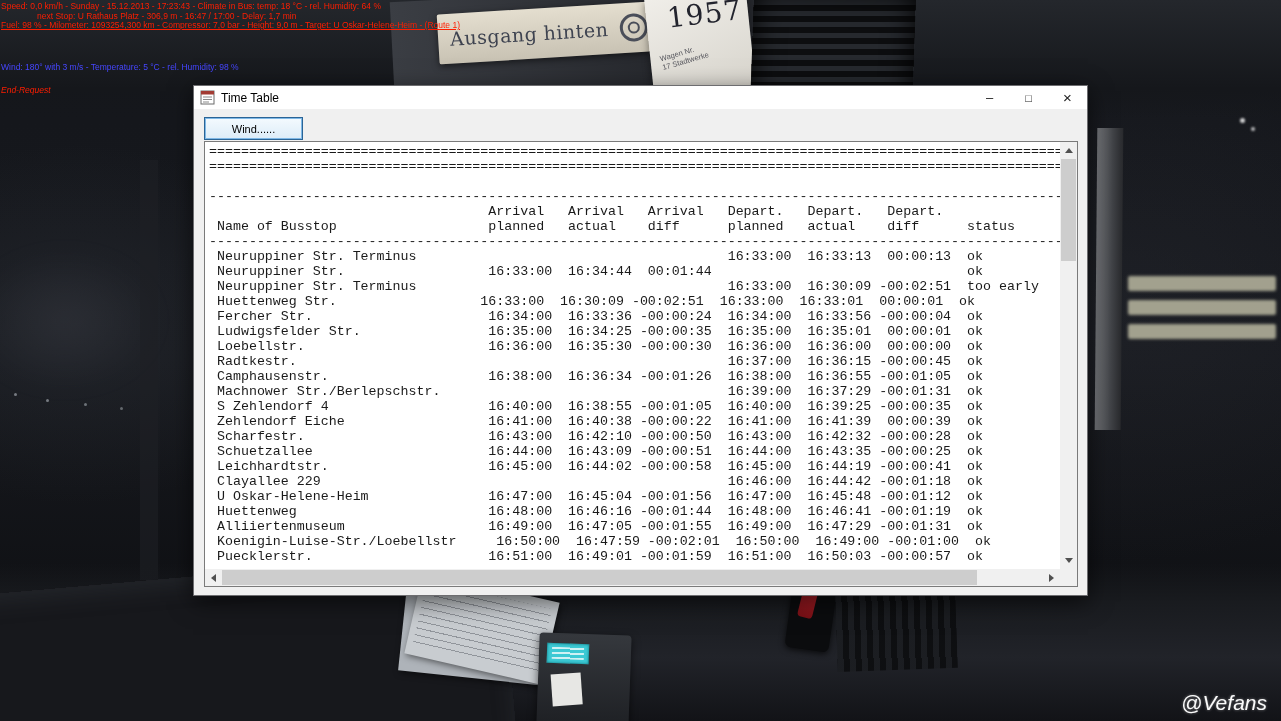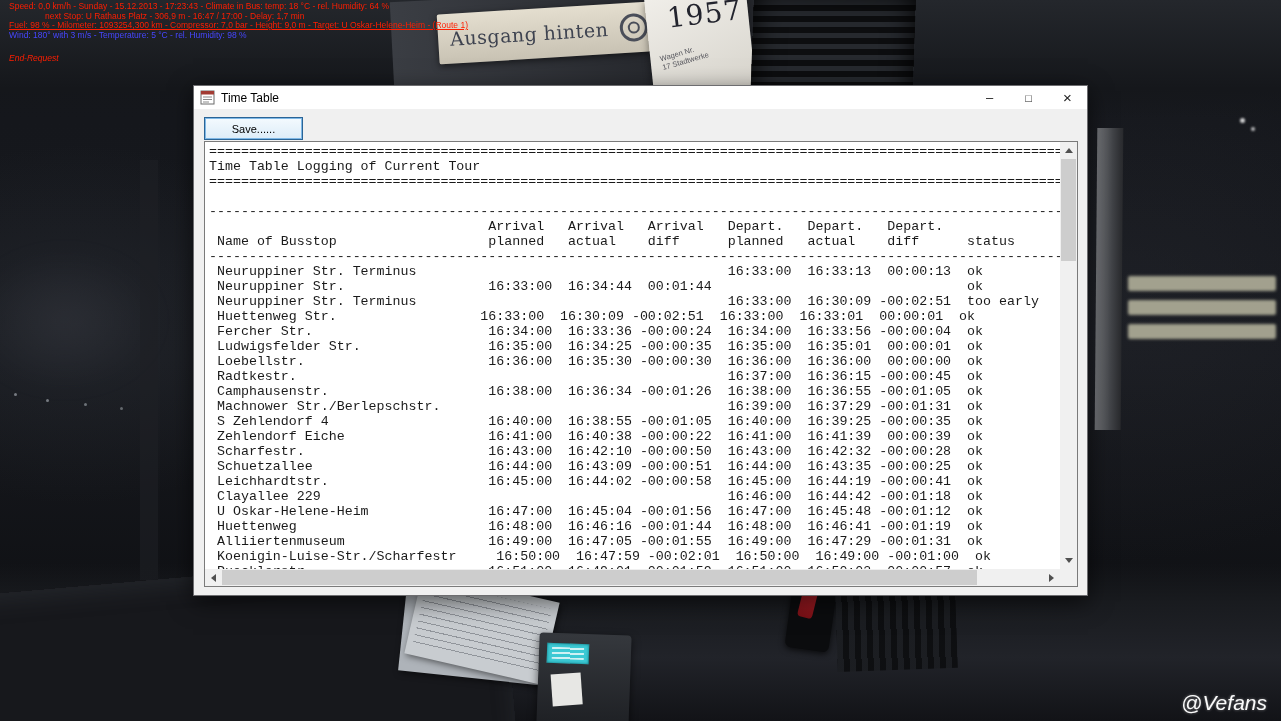--- a/index.html
+++ b/index.html
@@ -62,21 +62,21 @@
     background:repeating-linear-gradient(180deg,rgba(255,255,255,.75) 0 2px,transparent 2px 5px);}
   .ticket-slip{position:absolute;left:14px;top:40px;width:30px;height:32px;background:#e7e7e4;transform:rotate(-6deg);}
   .lever{position:absolute;left:790px;top:568px;width:44px;height:82px;transform:rotate(8deg);
     background:#0b0c0e;border-radius:6px;box-shadow:0 2px 6px rgba(0,0,0,.7);}
   .red-knob{position:absolute;left:801px;top:582px;width:15px;height:36px;transform:rotate(14deg);
     background:linear-gradient(#c2252d,#7a1016);border-radius:4px;}
   .vent{position:absolute;left:836px;top:560px;width:120px;height:110px;transform:rotate(-2deg);opacity:.9;
     background:repeating-linear-gradient(90deg,#1b1d21 0 6px,#0c0d0f 6px 12px);}
 
   
-  .hud{position:absolute;left:9px;top:2px;z-index:5;font-size:8.5px;line-height:9.5px;
+  .hud{position:absolute;left:1px;top:2px;z-index:5;font-size:8.5px;line-height:9.5px;
     font-family:"Liberation Sans",sans-serif;}
   .hud-line{white-space:nowrap;}
   .hud-line:last-child{margin-top:14px;font-style:italic;}
 
   
   .watermark{position:absolute;right:14px;bottom:6px;z-index:6;color:#fafafa;
     font-family:Liberation Sans, sans-serif;font-style:italic;font-size:21px;
     text-shadow:0 0 3px rgba(255,255,255,.45);}
 
   
@@ -164,21 +164,21 @@
     <div class="ticket-slip"></div>
   </div>
   <div class="lever"></div>
   <div class="red-knob"></div>
   <div class="vent"></div>
 
   <div class="hud">
       <div class="hud-line" style="color: rgb(255, 30, 0);">Speed: 0,0 km/h - Sunday - 15.12.2013 - 17:23:43 - Climate in Bus: temp: 18 °C - rel. Humidity: 64 %</div>
       <div class="hud-line" style="color: rgb(255, 30, 0); margin-left: 36px;">next Stop: U Rathaus Platz - 306,9 m - 16:47 / 17:00 - Delay: 1,7 min</div>
       <div class="hud-line" style="color: rgb(255, 30, 0); text-decoration: underline;">Fuel: 98 % - Milometer: 1093254,300 km - Compressor: 7,0 bar - Height: 9,0 m - Target: U Oskar-Helene-Heim - (Route 1)</div>
-      <div class="hud-line" style="color: rgb(70, 70, 255);">Wind: 180° with 3 m/s - Temperature: 5 °C - rel. Humidity: 98 %</div>
+      <div class="hud-line" style="color: rgb(70, 70, 255); margin-top: 32px;">Wind: 180° with 3 m/s - Temperature: 5 °C - rel. Humidity: 98 %</div>
       <div class="hud-line" style="color: rgb(255, 30, 0);">End-Request</div>
     </div>
 
   <div class="watermark">@Vefans</div>
 
   <div class="win">
     <div class="titlebar">
       <svg class="win-icon" viewBox="0 0 15 15">
         <rect x="1" y="1" width="13" height="13" fill="#ffffff" stroke="#6b6b6b" stroke-width="1"></rect>
         <rect x="1" y="1" width="13" height="3.5" fill="#a23b33"></rect>
@@ -188,26 +188,25 @@
       </svg>
       <span class="win-title">Time Table</span>
       <div class="caption-btns">
         <div class="cap-btn">–</div>
         <div class="cap-btn max">□</div>
         <div class="cap-btn close">×</div>
       </div>
     </div>
 
     <div class="win-body">
-      <div class="save-btn">Save......</div>
+      <div class="save-btn">Wind......</div>
 
       <div class="textarea">
         <div class="log-viewport">
             <div class="log-line">========================================================================================================================</div>
-            <div class="log-line">Time Table Logging of Current Tour</div>
             <div class="log-line">========================================================================================================================</div>
             <div class="log-line">&nbsp;</div>
             <div class="log-line">------------------------------------------------------------------------------------------------------------------------</div>
             <div class="log-line">                                   Arrival   Arrival   Arrival   Depart.   Depart.   Depart.  </div>
             <div class="log-line"> Name of Busstop                   planned   actual    diff      planned   actual    diff      status</div>
             <div class="log-line">------------------------------------------------------------------------------------------------------------------------</div>
             <div class="log-line"> Neuruppiner Str. Terminus                                       16:33:00  16:33:13  00:00:13  ok</div>
             <div class="log-line"> Neuruppiner Str.                  16:33:00  16:34:44  00:01:44                                ok</div>
             <div class="log-line"> Neuruppiner Str. Terminus                                       16:33:00  16:30:09 -00:02:51  too early</div>
             <div class="log-line"> Huettenweg Str.                  16:33:00  16:30:09 -00:02:51  16:33:00  16:33:01  00:00:01  ok</div>
@@ -219,21 +218,21 @@
             <div class="log-line"> Machnower Str./Berlepschstr.                                    16:39:00  16:37:29 -00:01:31  ok</div>
             <div class="log-line"> S Zehlendorf 4                    16:40:00  16:38:55 -00:01:05  16:40:00  16:39:25 -00:00:35  ok</div>
             <div class="log-line"> Zehlendorf Eiche                  16:41:00  16:40:38 -00:00:22  16:41:00  16:41:39  00:00:39  ok</div>
             <div class="log-line"> Scharfestr.                       16:43:00  16:42:10 -00:00:50  16:43:00  16:42:32 -00:00:28  ok</div>
             <div class="log-line"> Schuetzallee                      16:44:00  16:43:09 -00:00:51  16:44:00  16:43:35 -00:00:25  ok</div>
             <div class="log-line"> Leichhardtstr.                    16:45:00  16:44:02 -00:00:58  16:45:00  16:44:19 -00:00:41  ok</div>
             <div class="log-line"> Clayallee 229                                                   16:46:00  16:44:42 -00:01:18  ok</div>
             <div class="log-line"> U Oskar-Helene-Heim               16:47:00  16:45:04 -00:01:56  16:47:00  16:45:48 -00:01:12  ok</div>
             <div class="log-line"> Huettenweg                        16:48:00  16:46:16 -00:01:44  16:48:00  16:46:41 -00:01:19  ok</div>
             <div class="log-line"> Alliiertenmuseum                  16:49:00  16:47:05 -00:01:55  16:49:00  16:47:29 -00:01:31  ok</div>
-            <div class="log-line"> Koenigin-Luise-Str./Scharfestr     16:50:00  16:47:59 -00:02:01  16:50:00  16:49:00 -00:01:00  ok</div>
+            <div class="log-line"> Koenigin-Luise-Str./Loebellstr     16:50:00  16:47:59 -00:02:01  16:50:00  16:49:00 -00:01:00  ok</div>
             <div class="log-line"> Puecklerstr.                      16:51:00  16:49:01 -00:01:59  16:51:00  16:50:03 -00:00:57  ok</div>
           </div>
 
         <div class="vsb">
           <div class="sb-btn up">
               <div class="tri-up"></div>
             </div>
           <div class="v-thumb"></div>
           <div class="sb-btn down">
               <div class="tri-down"></div>

